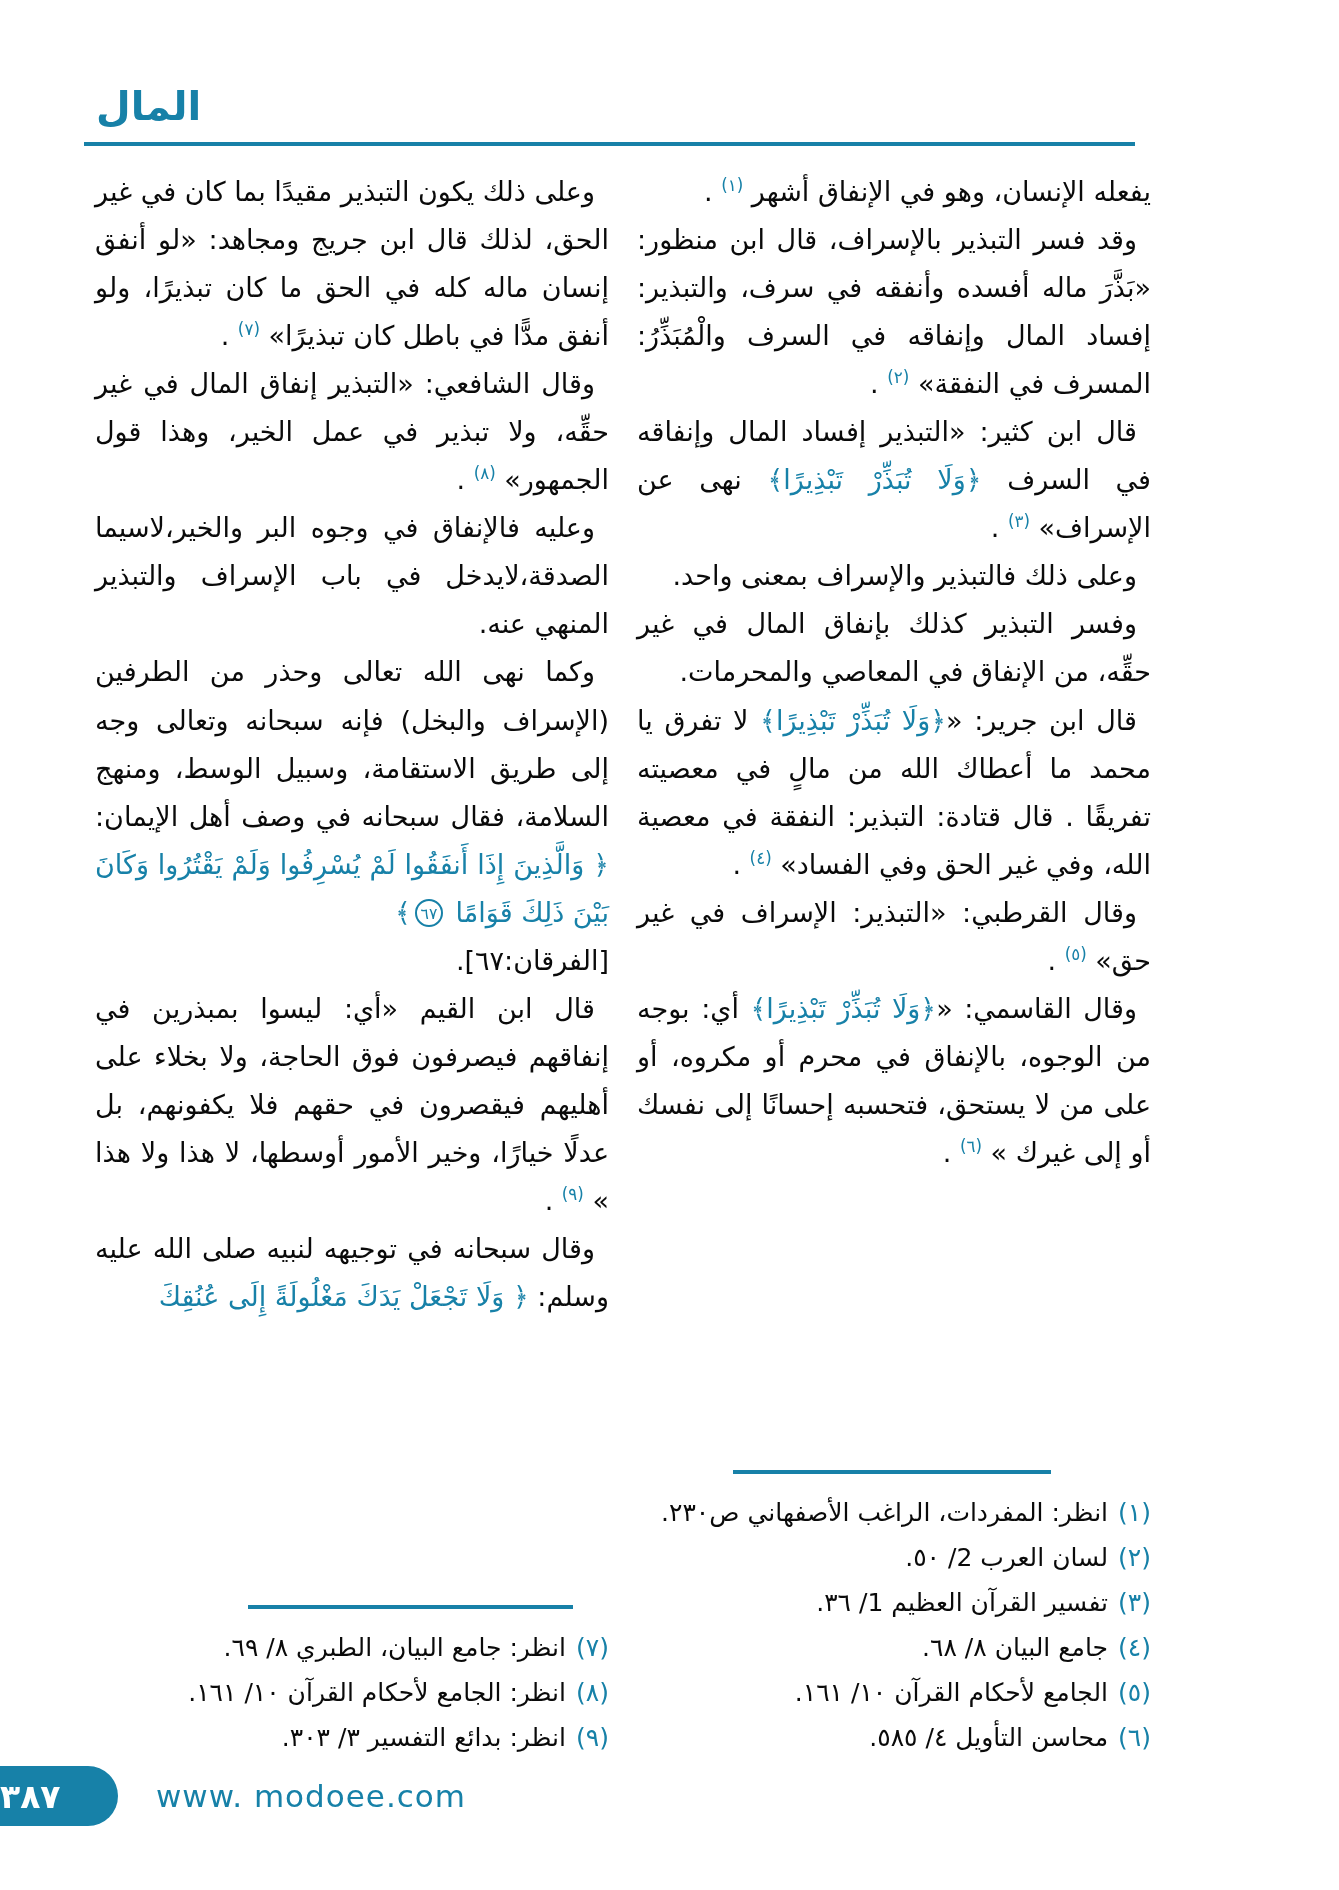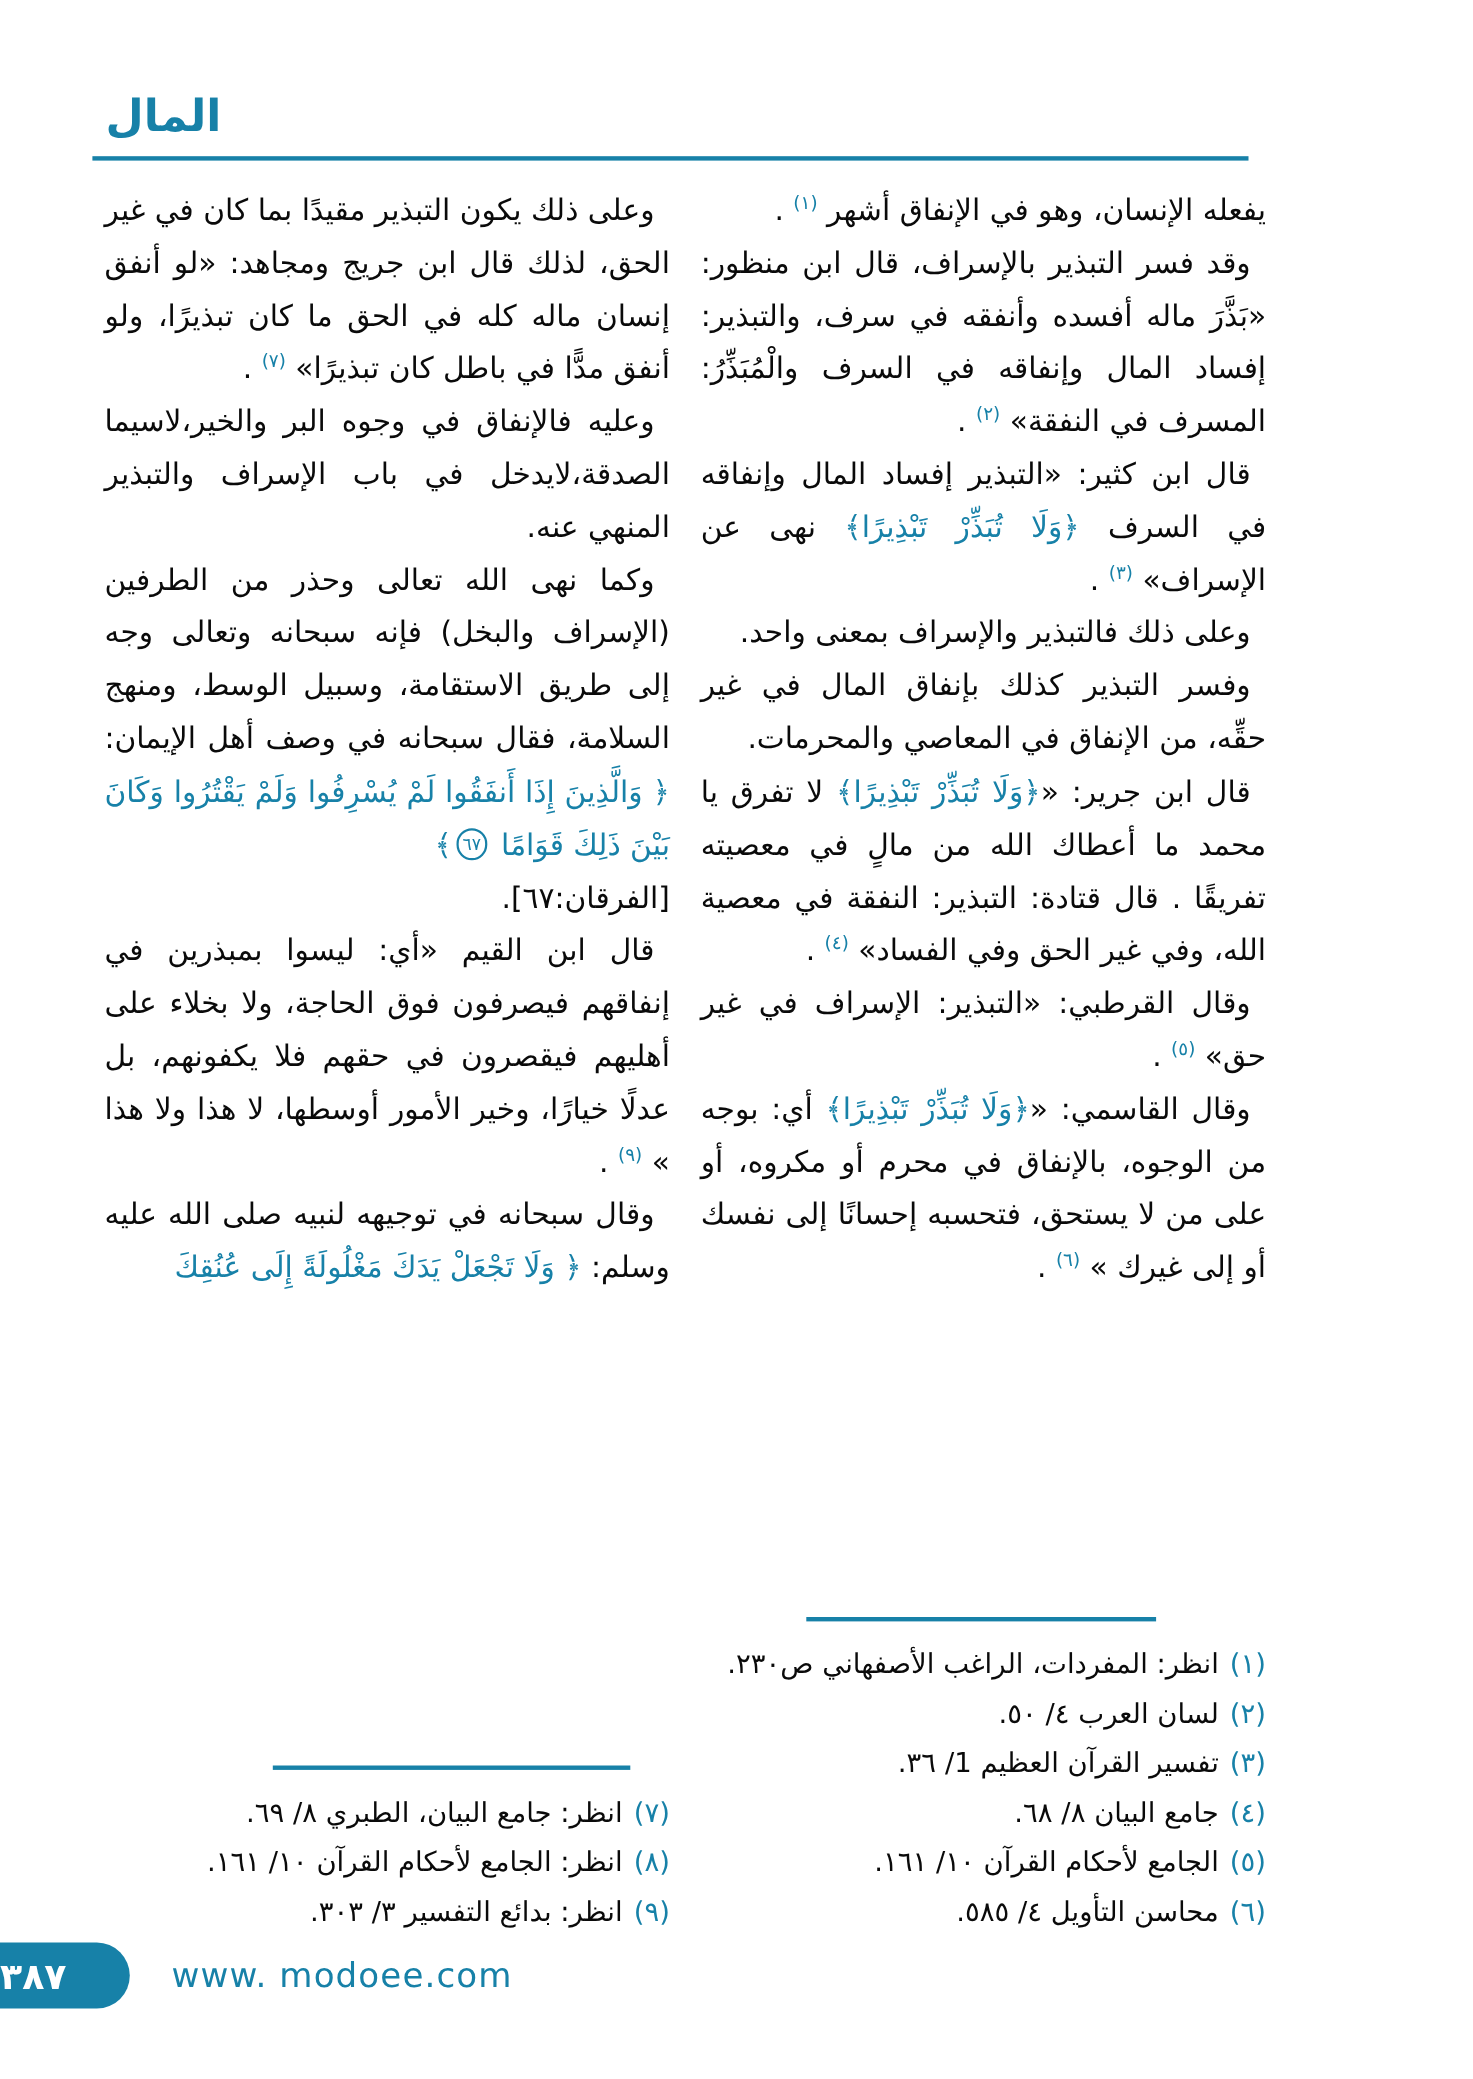--- a/index.html
+++ b/index.html
@@ -125,21 +125,21 @@
         </div>
       <div class="fnblock">
         <div class="fn-rule rule-right-col"></div>
         <div>
             <div class="footnote">
               <span class="fn-num">(١)</span>
               <span class="fn-text">انظر:  المفردات،  الراغب  الأصفهاني ص٢٣٠.</span>
             </div>
             <div class="footnote">
               <span class="fn-num">(٢)</span>
-              <span class="fn-text">لسان العرب ٤/ ٥٠.</span>
+              <span class="fn-text">لسان العرب 2/ ٥٠.</span>
             </div>
             <div class="footnote">
               <span class="fn-num">(٣)</span>
               <span class="fn-text">تفسير القرآن العظيم 1/ ٣٦.</span>
             </div>
             <div class="footnote">
               <span class="fn-num">(٤)</span>
               <span class="fn-text">جامع البيان ٨/ ٦٨.</span>
             </div>
             <div class="footnote">
@@ -150,20 +150,21 @@
               <span class="fn-num">(٦)</span>
               <span class="fn-text">محاسن التأويل ٤/ ٥٨٥.</span>
             </div>
           </div>
       </div>
     </section>
 
     <section class="col">
       <div class="paras">
           <p class="para"><span class="seg-text">وعلى ذلك يكون التبذير مقيدًا بما كان في غير الحق، لذلك قال ابن جريج ومجاهد: «لو أنفق إنسان ماله كله في الحق ما كان تبذيرًا، ولو أنفق مدًّا في باطل كان تبذيرًا» </span><span class="seg-fnref">(٧)</span><span class="seg-text"> .</span></p>
+          <p class="para"><span class="seg-text">وقال الشافعي: «التبذير إنفاق المال في غير حقِّه، ولا تبذير في عمل الخير، وهذا قول الجمهور» </span><span class="seg-fnref">(٨)</span><span class="seg-text"> .</span></p>
           <p class="para"><span class="seg-text">وعليه فالإنفاق في وجوه البر والخير،لاسيما الصدقة،لايدخل في باب الإسراف والتبذير المنهي عنه.</span></p>
           <p class="para"><span class="seg-text">وكما نهى الله تعالى وحذر من الطرفين (الإسراف والبخل) فإنه سبحانه وتعالى وجه إلى طريق الاستقامة، وسبيل الوسط، ومنهج السلامة، فقال سبحانه في وصف أهل الإيمان: </span><span class="seg-verse">﴿ وَالَّذِينَ إِذَا أَنفَقُوا لَمْ يُسْرِفُوا وَلَمْ يَقْتُرُوا وَكَانَ بَيْنَ ذَلِكَ قَوَامًا </span><span class="seg-ayah">٦٧</span><span class="seg-verse">﴾</span><br><span class="seg-text">[الفرقان:٦٧].</span></p>
           <p class="para"><span class="seg-text">قال ابن القيم «أي: ليسوا بمبذرين في إنفاقهم فيصرفون فوق الحاجة، ولا بخلاء على أهليهم فيقصرون في حقهم فلا يكفونهم، بل عدلًا خيارًا، وخير الأمور أوسطها، لا هذا ولا هذا » </span><span class="seg-fnref">(٩)</span><span class="seg-text"> .</span></p>
           <p class="para"><span class="seg-text">وقال سبحانه في توجيهه لنبيه صلى الله عليه وسلم: </span><span class="seg-verse">﴿ وَلَا تَجْعَلْ يَدَكَ مَغْلُولَةً إِلَى عُنُقِكَ</span></p>
         </div>
       <div class="fnblock">
         <div class="fn-rule rule-left-col"></div>
         <div>
             <div class="footnote">
               <span class="fn-num">(٧)</span>

